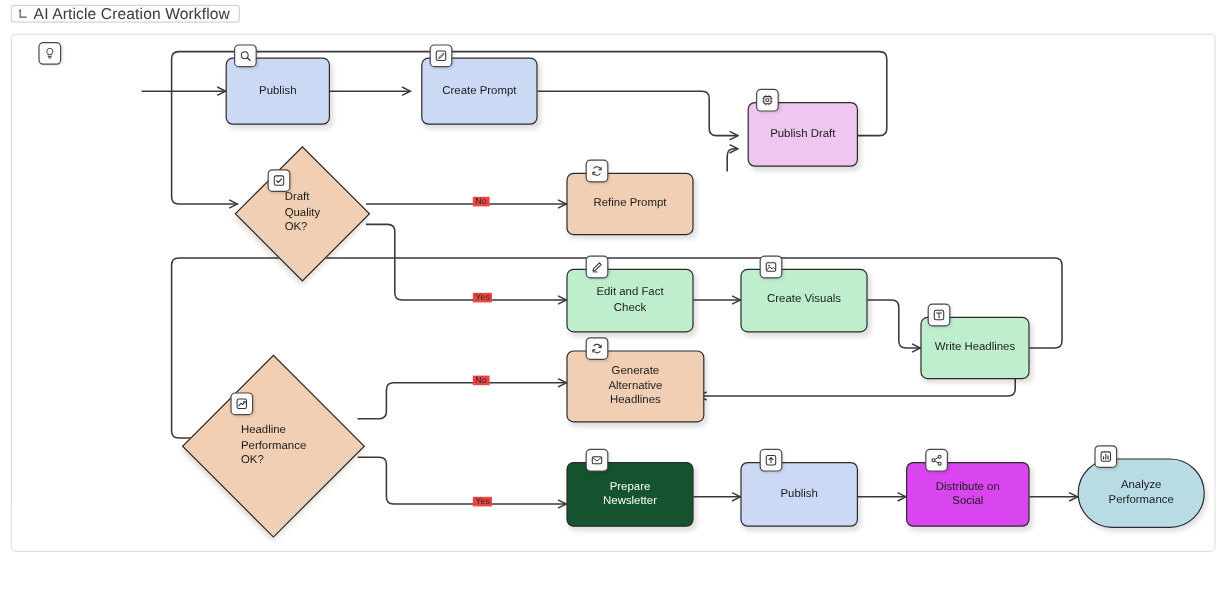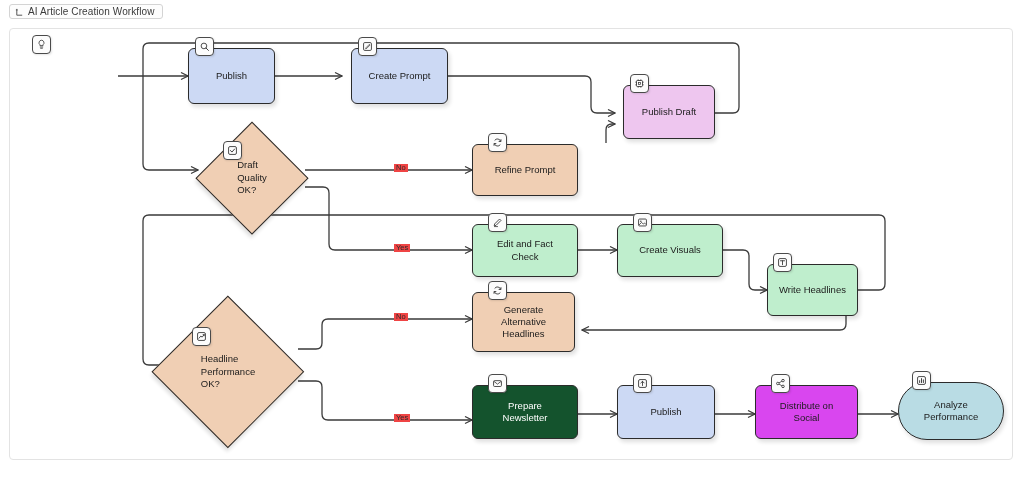--- a/index.html
+++ b/index.html
@@ -30,21 +30,21 @@
     padding: 0 7px 0 5px;
     display: flex;
     align-items: center;
     gap: 4px;
     border: 1px solid #d4d4d4;
     border-radius: 3px;
     background: #fdfdfd;
     box-sizing: border-box;
   }
   .tab-label {
-    font-size: 10px;
+    font-size: 13px;
     color: #3a3a3a;
     line-height: 1;
     white-space: nowrap;
     letter-spacing: 0.1px;
   }
   .tab-icon { display: block; }
 
   
   #canvas {
     position: absolute;
@@ -298,21 +298,21 @@
       <span class="node-label">Write Headlines</span>
     </div>
 
     <div class="badge" style="left:478px; top:252px;">
       <svg width="11" height="11" viewBox="0 0 14 14">
         <path d="M11 5.6A4.2 4.2 0 0 0 3.4 4.4" fill="none" stroke="#333" stroke-width="1.1"></path>
         <path d="M3 8.4A4.2 4.2 0 0 0 10.6 9.6" fill="none" stroke="#333" stroke-width="1.1"></path>
         <path d="M11.4 2.8v2.9h-2.9M2.6 11.2V8.3h2.9" fill="none" stroke="#333" stroke-width="1.1" stroke-linejoin="round"></path>
       </svg>
     </div>
-    <div class="node rect" style="left:462px; top:263px; width:103px; height:60px; background:#f0cfb4;">
+    <div class="node rect" style="left:462px; top:263px; width:115px; height:60px; background:#f0cfb4;">
       <span class="node-label">Generate
 Alternative
 Headlines</span>
     </div>
 
     <div class="badge" style="left:182px; top:298px;">
       <svg width="11" height="11" viewBox="0 0 14 14">
         <rect x="2" y="2" width="10" height="10" rx="1.8" fill="none" stroke="#333" stroke-width="1.1"></rect>
         <path d="M3.8 9.2 L6.2 6.4 L7.8 7.8 L10.4 4.6" fill="none" stroke="#333" stroke-width="1.1" stroke-linecap="round" stroke-linejoin="round"></path>
         <path d="M8.5 4.6h2v2" fill="none" stroke="#333" stroke-width="1"></path>

